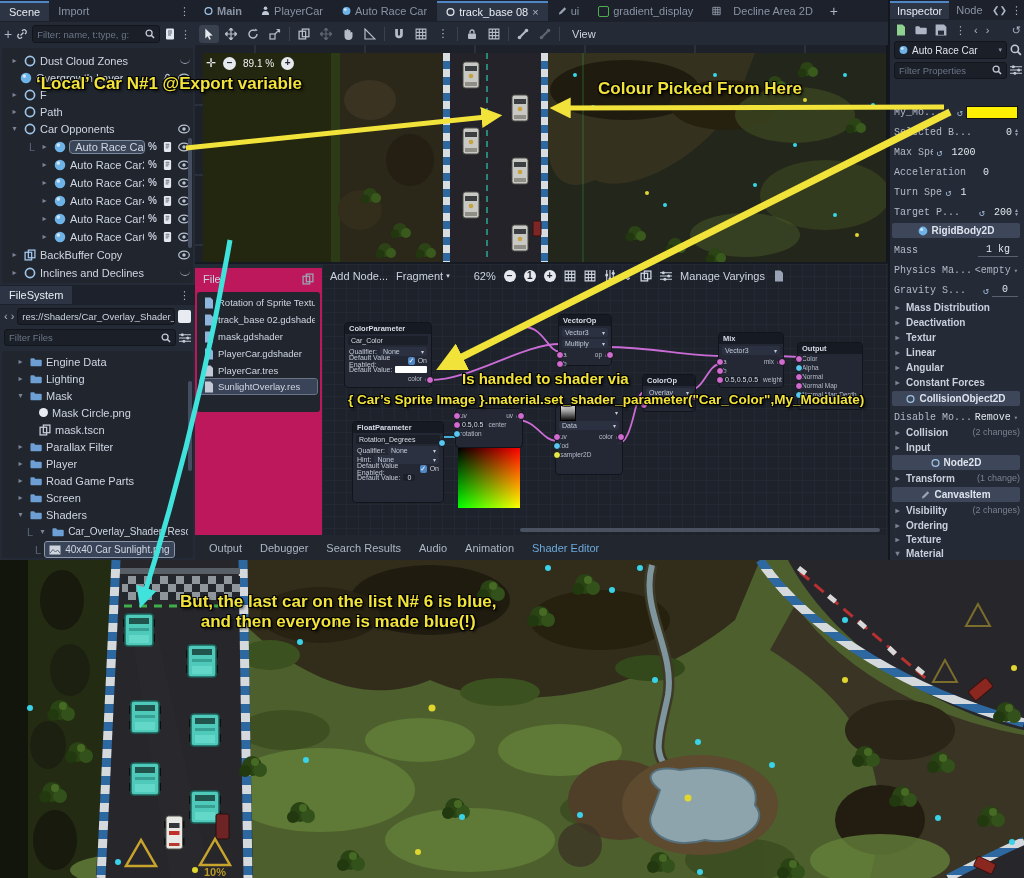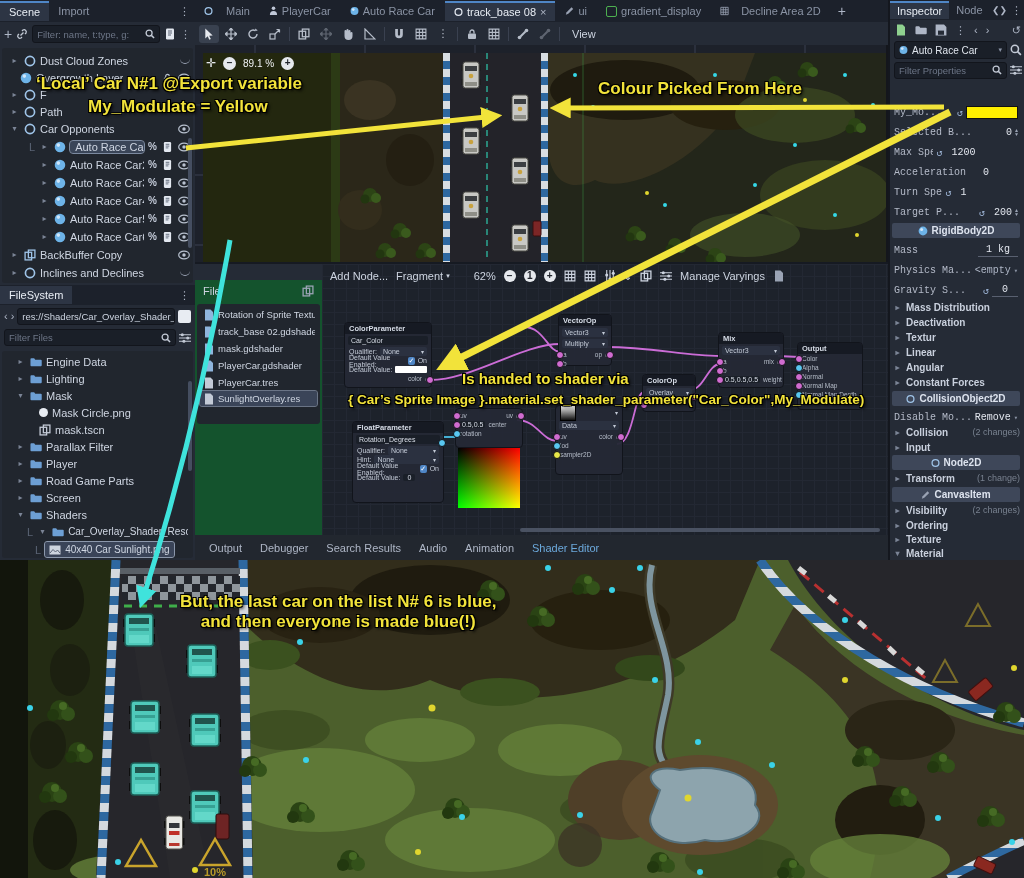--- a/index.html
+++ b/index.html
@@ -455,21 +455,21 @@
               <use href="#i-img"></use>
             </svg>
         <span class="nlbl" style="font-size:10px;">40x40 Car Sunlight.png</span>
       </span>
     </div>
     <div class="scrollbar" style="right:1px;top:30px;height:90px;"></div>
   </div>
 </div>
 
 <div class="abs flex" style="left:195px;top:0;width:693px;height:22px;background:#1c212b;gap:1px;">
-  <div class="tab flex" style="gap:13px;">
+  <div class="tab flex" style="gap:4px;font-weight:bold;">
         <svg class="i" style="width:9px;color:#9fc4e8">
           <use href="#i-circle"></use>
         </svg>
         <span>Main</span>
       </div>
   <div class="tab flex" style="gap:4px;">
         <svg class="i" style="width:9px;color:#c0c8d8">
           <use href="#i-person"></use>
         </svg>
         <span>PlayerCar</span>
@@ -681,21 +681,21 @@
 
 <div class="abs flex" style="left:206px;top:56px;gap:7px;z-index:5;">
   <span style="color:#e6e9ee;font-size:12px;">✛</span>
   <span class="btn-circ">−</span>
   <span style="color:#f0f2f5;font-size:10px;">89.1 %</span>
   <span class="btn-circ">+</span>
 </div>
 
 <div class="abs panel" style="left:195px;top:262px;width:693px;height:273px;border-top:2px solid #161a22;">
 
-  <div class="abs" style="left:0;top:16px;width:127px;height:273px;background:#14532d;">
+  <div class="abs" style="left:0;top:4px;width:127px;height:273px;background:#be185d;">
     <div class="flex" style="height:22px;padding:0 8px;color:#cdd4e0;">
       <span>File</span>
       <svg class="i" style="margin-left:auto;color:#9aa3b4">
             <use href="#i-tworect"></use>
           </svg>
     </div>
     <div class="abs" style="left:2px;top:24px;width:123px;height:120px;background:#21262e;border-radius:3px;">
       <div class="fsrow" style="top:2px;padding-left:4px;">
             <svg class="i" style="width:10px;color:#8fb5dd">
               <use href="#i-doc"></use>
@@ -1372,21 +1372,20 @@
     </marker>
   </defs>
   <path d="M186,148 L496,116" stroke="#f2e33a" stroke-width="5" fill="none" marker-end="url(#mY)"></path>
   <path d="M944,107 L556,108" stroke="#f2e33a" stroke-width="5" fill="none" marker-end="url(#mY)"></path>
   <path d="M950,112 L444,366" stroke="#f2e33a" stroke-width="7" fill="none" marker-end="url(#mY)"></path>
   <path d="M230,240 Q198,425 142,602" stroke="#3fe3dc" stroke-width="5" fill="none" marker-end="url(#mC)"></path>
 </svg>
 
 <div class="note" style="left:36px;top:74px;font-size:17px;">
   <div>‘Local’ Car N#1 @Export variable</div>
-  <div style="padding-left:52px;margin-top:3px;">My_Modulate = Yellow</div>
 </div>
 <div class="note" style="left:598px;top:79px;font-size:17px;">
   <div>Colour Picked From Here</div>
 </div>
 <div class="note" style="left:462px;top:370px;font-size:15px;">
   <div>Is handed to shader via</div>
 </div>
 <div class="note" style="left:348px;top:392px;font-size:13.5px;">
   <div>{ Car’s Sprite Image }.material.set_shader_parameter("Car_Color",My_Modulate)</div>
 </div>

